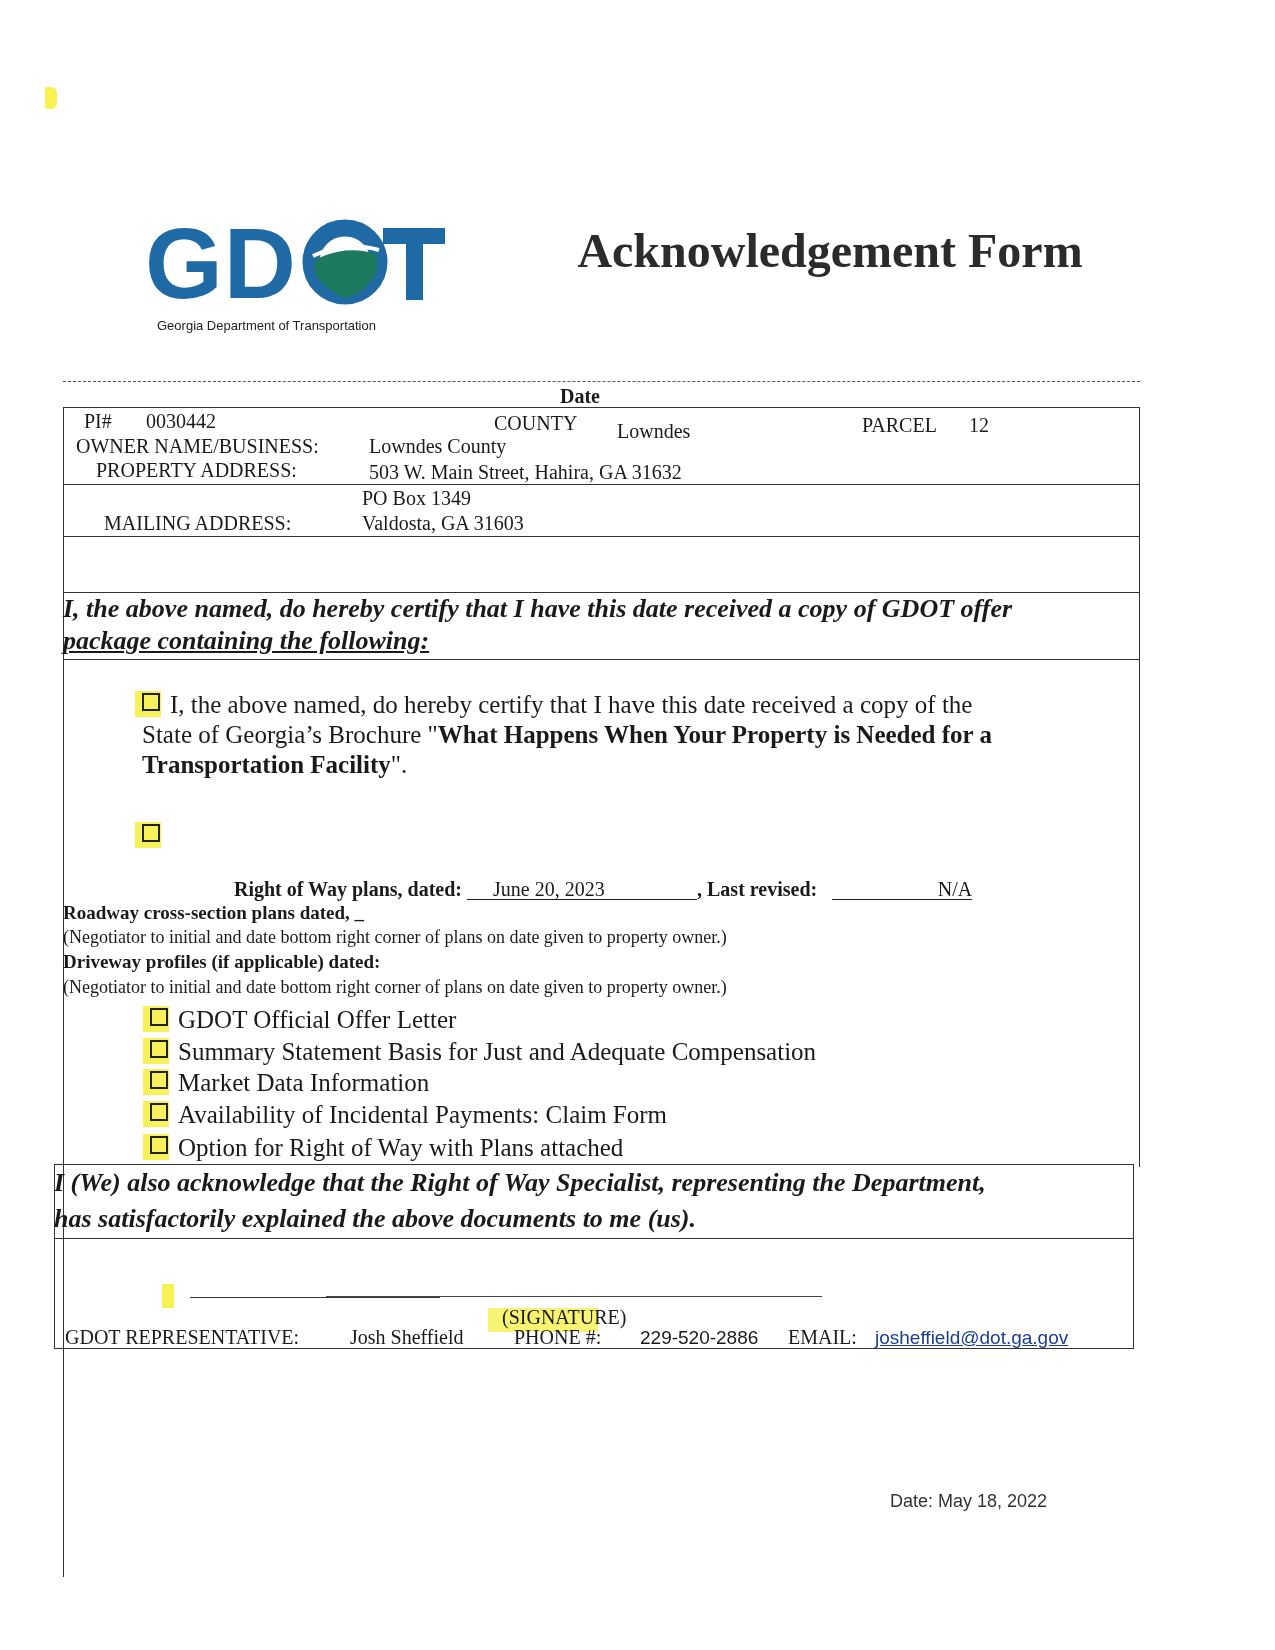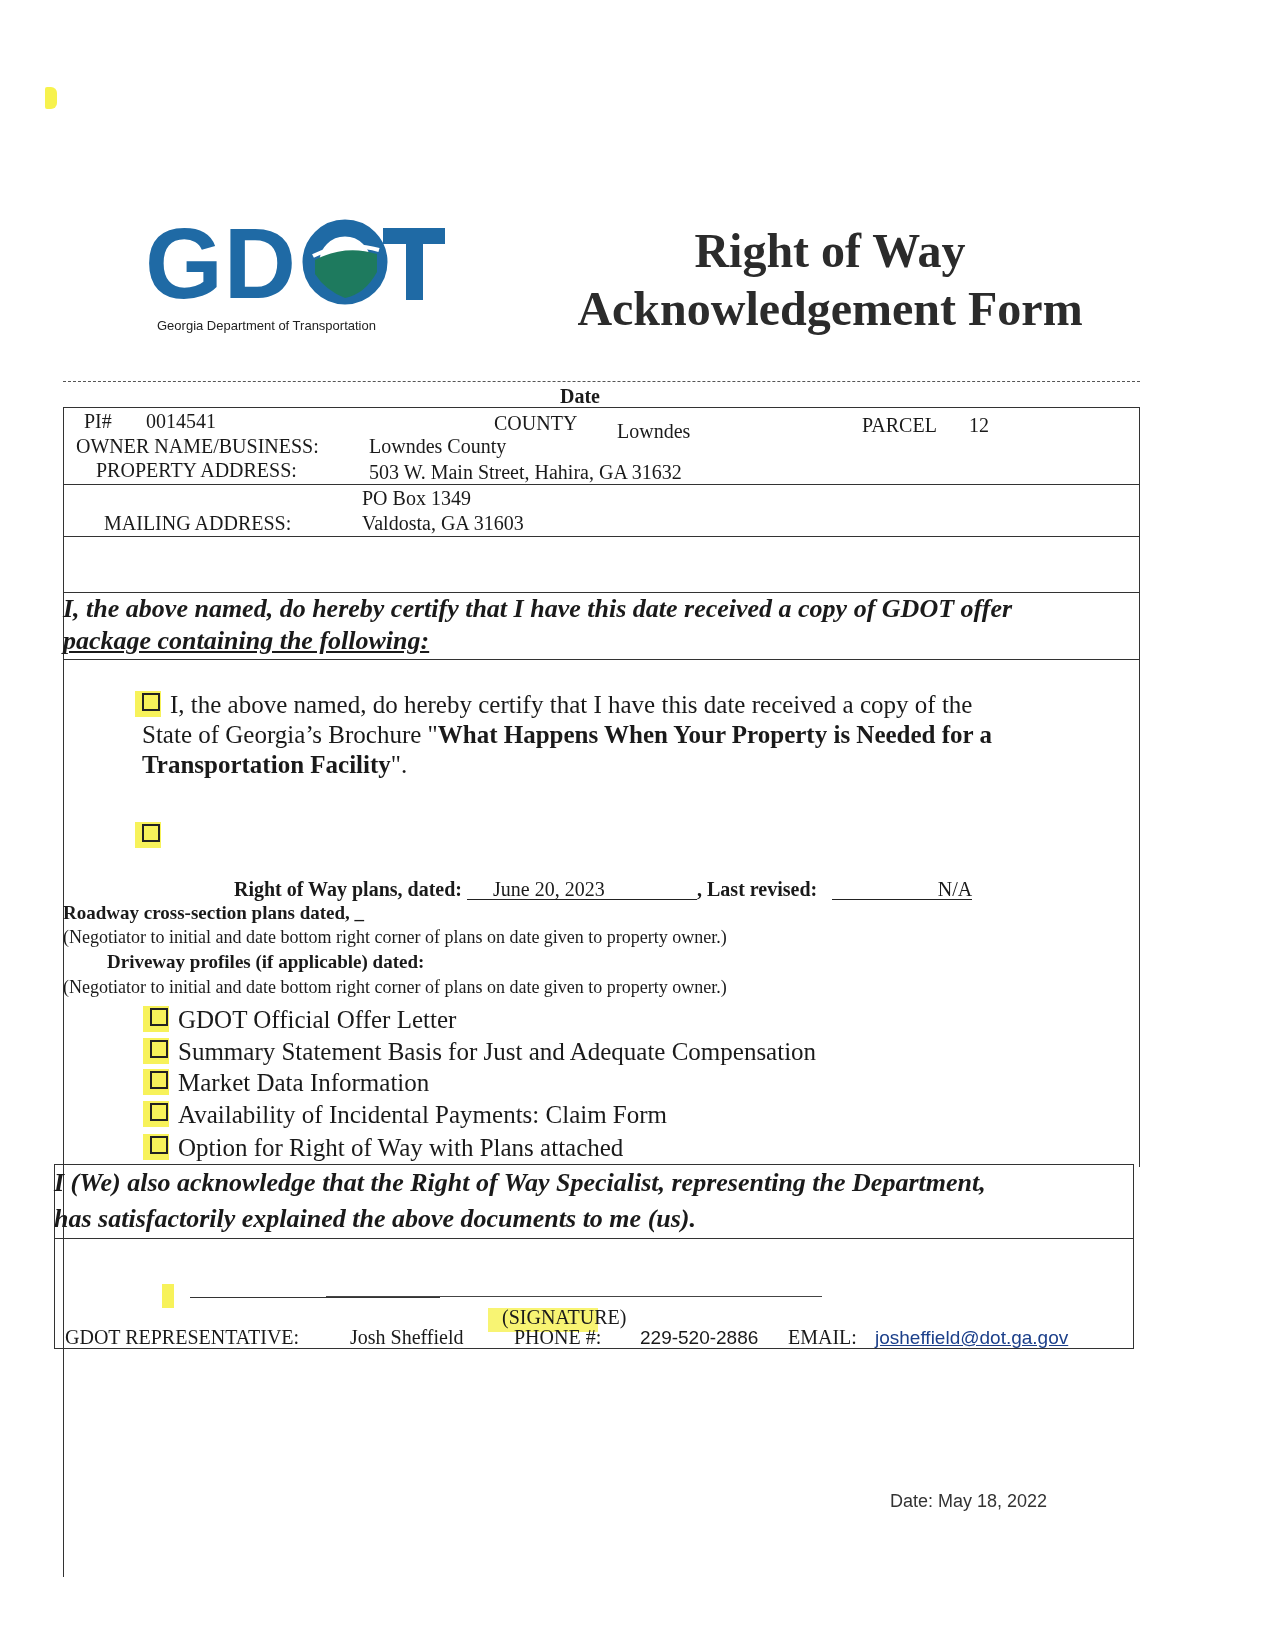--- a/index.html
+++ b/index.html
@@ -53,32 +53,31 @@
       <path d="M170 46 Q200 30 232 40 L232 58 Q220 80 200 84 Q180 76 170 60 Z" fill="#1e7a5e"></path>
       <path d="M168 42 Q200 26 234 36" stroke="#fff" stroke-width="4" fill="none"></path>
       <rect x="238" y="14" width="62" height="16" fill="#1f6aa5"></rect>
       <rect x="261" y="14" width="17" height="72" fill="#1f6aa5"></rect>
     </svg>
   </div>
   <div class="logo-sub">Georgia Department of Transportation</div>
 </div>
 
 <div class="title">
-  <div>Right of Way</div>
   <div>Acknowledgement Form</div>
 </div>
 
 <div class="rule" style="left:63px; top:381px; width:1077px; border-top-style:dashed; border-top-color:#555;"></div>
 <div class="txt bold center" style="left:560px; top:385px; width:120px;">Date</div>
 <div class="rule" style="left:63px; top:407px; width:1077px;"></div>
 <div class="vrule" style="left:63px; top:407px; height:1170px;"></div>
 <div class="vrule" style="left:1139px; top:407px; height:760px;"></div>
 
 <div class="txt" style="left:76px; top:410px;margin-left:8px;">PI#</div>
-<div class="txt" style="left:146px; top:410px;">0014541</div>
+<div class="txt" style="left:146px; top:410px;">0030442</div>
 <div class="txt" style="left:494px; top:412px;">COUNTY</div>
 <div class="txt" style="left:617px; top:412px;margin-top:8px;">Lowndes</div>
 <div class="txt" style="left:862px; top:414px;">PARCEL</div>
 <div class="txt" style="left:969px; top:414px;">12</div>
 
 <div class="txt" style="left:76px; top:435px;">OWNER NAME/BUSINESS:</div>
 <div class="txt" style="left:369px; top:435px;">Lowndes County</div>
 <div class="txt" style="left:96px; top:459px;">PROPERTY ADDRESS:</div>
 <div class="txt" style="left:369px; top:461px;">503 W. Main Street,  Hahira, GA  31632</div>
 
@@ -108,21 +107,21 @@
   <span class="cbox hl"></span>
 </div>
 
 <div class="txt bold" style="left:234px; top:878px;">
   <span>Right of Way plans, dated:</span>
   <span class="blank" style="width:230px; font-weight:normal; text-align:left; padding-left:26px; box-sizing:border-box;">June 20, 2023</span><span>, Last revised:</span>
   <span class="blank" style="width:140px; margin-left:10px; font-weight:normal;">N/A</span>
 </div>
 <div class="txt bold center" style="left:63px; top:902px; width:1077px; font-size:19px;">Roadway cross-section plans dated, _</div>
 <div class="txt center small" style="left:63px; top:926px; width:1077px;">(Negotiator to initial and date bottom right corner of plans on date given to property owner.)</div>
-<div class="txt bold center" style="left:63px; top:951px; width:907px; font-size:19px;margin-left:44px;">Driveway profiles (if applicable) dated:</div>
+<div class="txt bold center" style="left:63px; top:951px; width:907px; font-size:19px;">Driveway profiles (if applicable) dated:</div>
 <div class="txt center small" style="left:63px; top:976px; width:1077px;">(Negotiator to initial and date bottom right corner of plans on date given to property owner.)</div>
 
 <div class="item" style="left:150px; top:1005px;">
   <span class="cbox hl"></span><span>GDOT Official Offer Letter</span>
 </div>
 <div class="item" style="left:150px; top:1037px;">
   <span class="cbox hl"></span><span>Summary Statement Basis for Just and Adequate Compensation</span>
 </div>
 <div class="item" style="left:150px; top:1068px;">
   <span class="cbox hl"></span><span>Market Data Information</span>

